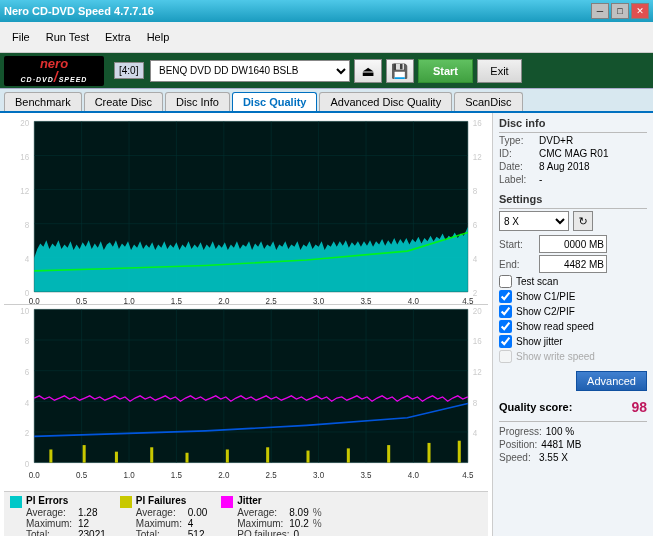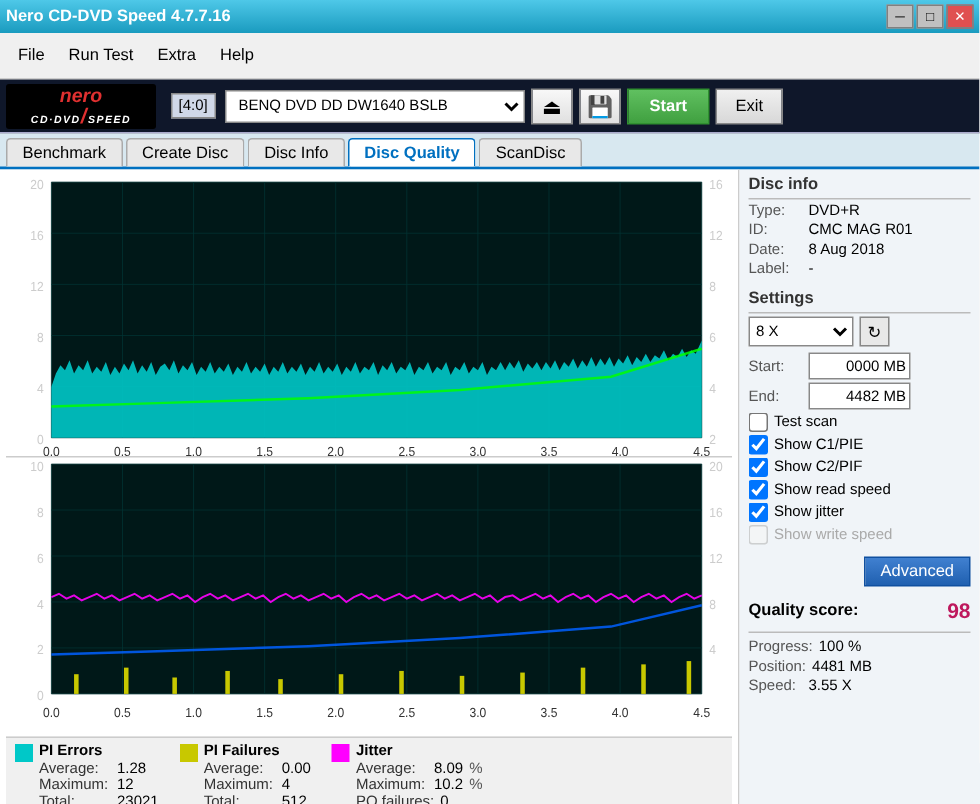--- a/index.html
+++ b/index.html
@@ -38,21 +38,21 @@
       border-bottom: 1px solid #ccc;
     }
     .menu-item {
       padding: 2px 8px;
       font-size: 11px;
       cursor: pointer;
     }
 
     
     .toolbar {
-      background: #0f172a;
+      background: #14532d;
       height: 36px;
       display: flex;
       align-items: center;
       padding: 2px 4px;
       gap: 4px;
       border-bottom: 1px solid #aac;
     }
     .nero-logo {
       width: 90px;
       height: 28px;
@@ -305,20 +305,21 @@
   <button class="toolbar-icon-btn" title="Save">💾</button>
   <button class="start-btn">Start</button>
   <button class="exit-btn">Exit</button>
 </div>
 
 <div class="tabs">
   <div class="tab">Benchmark</div>
   <div class="tab">Create Disc</div>
   <div class="tab">Disc Info</div>
   <div class="tab active">Disc Quality</div>
+  <div class="tab">Advanced Disc Quality</div>
   <div class="tab">ScanDisc</div>
 </div>
 
 <div class="main-content">
 
   <div class="chart-area">
 
     <div class="chart-top" style="position:relative;">
       <svg width="100%" height="100%" viewBox="0 0 480 170" preserveAspectRatio="none">
 

